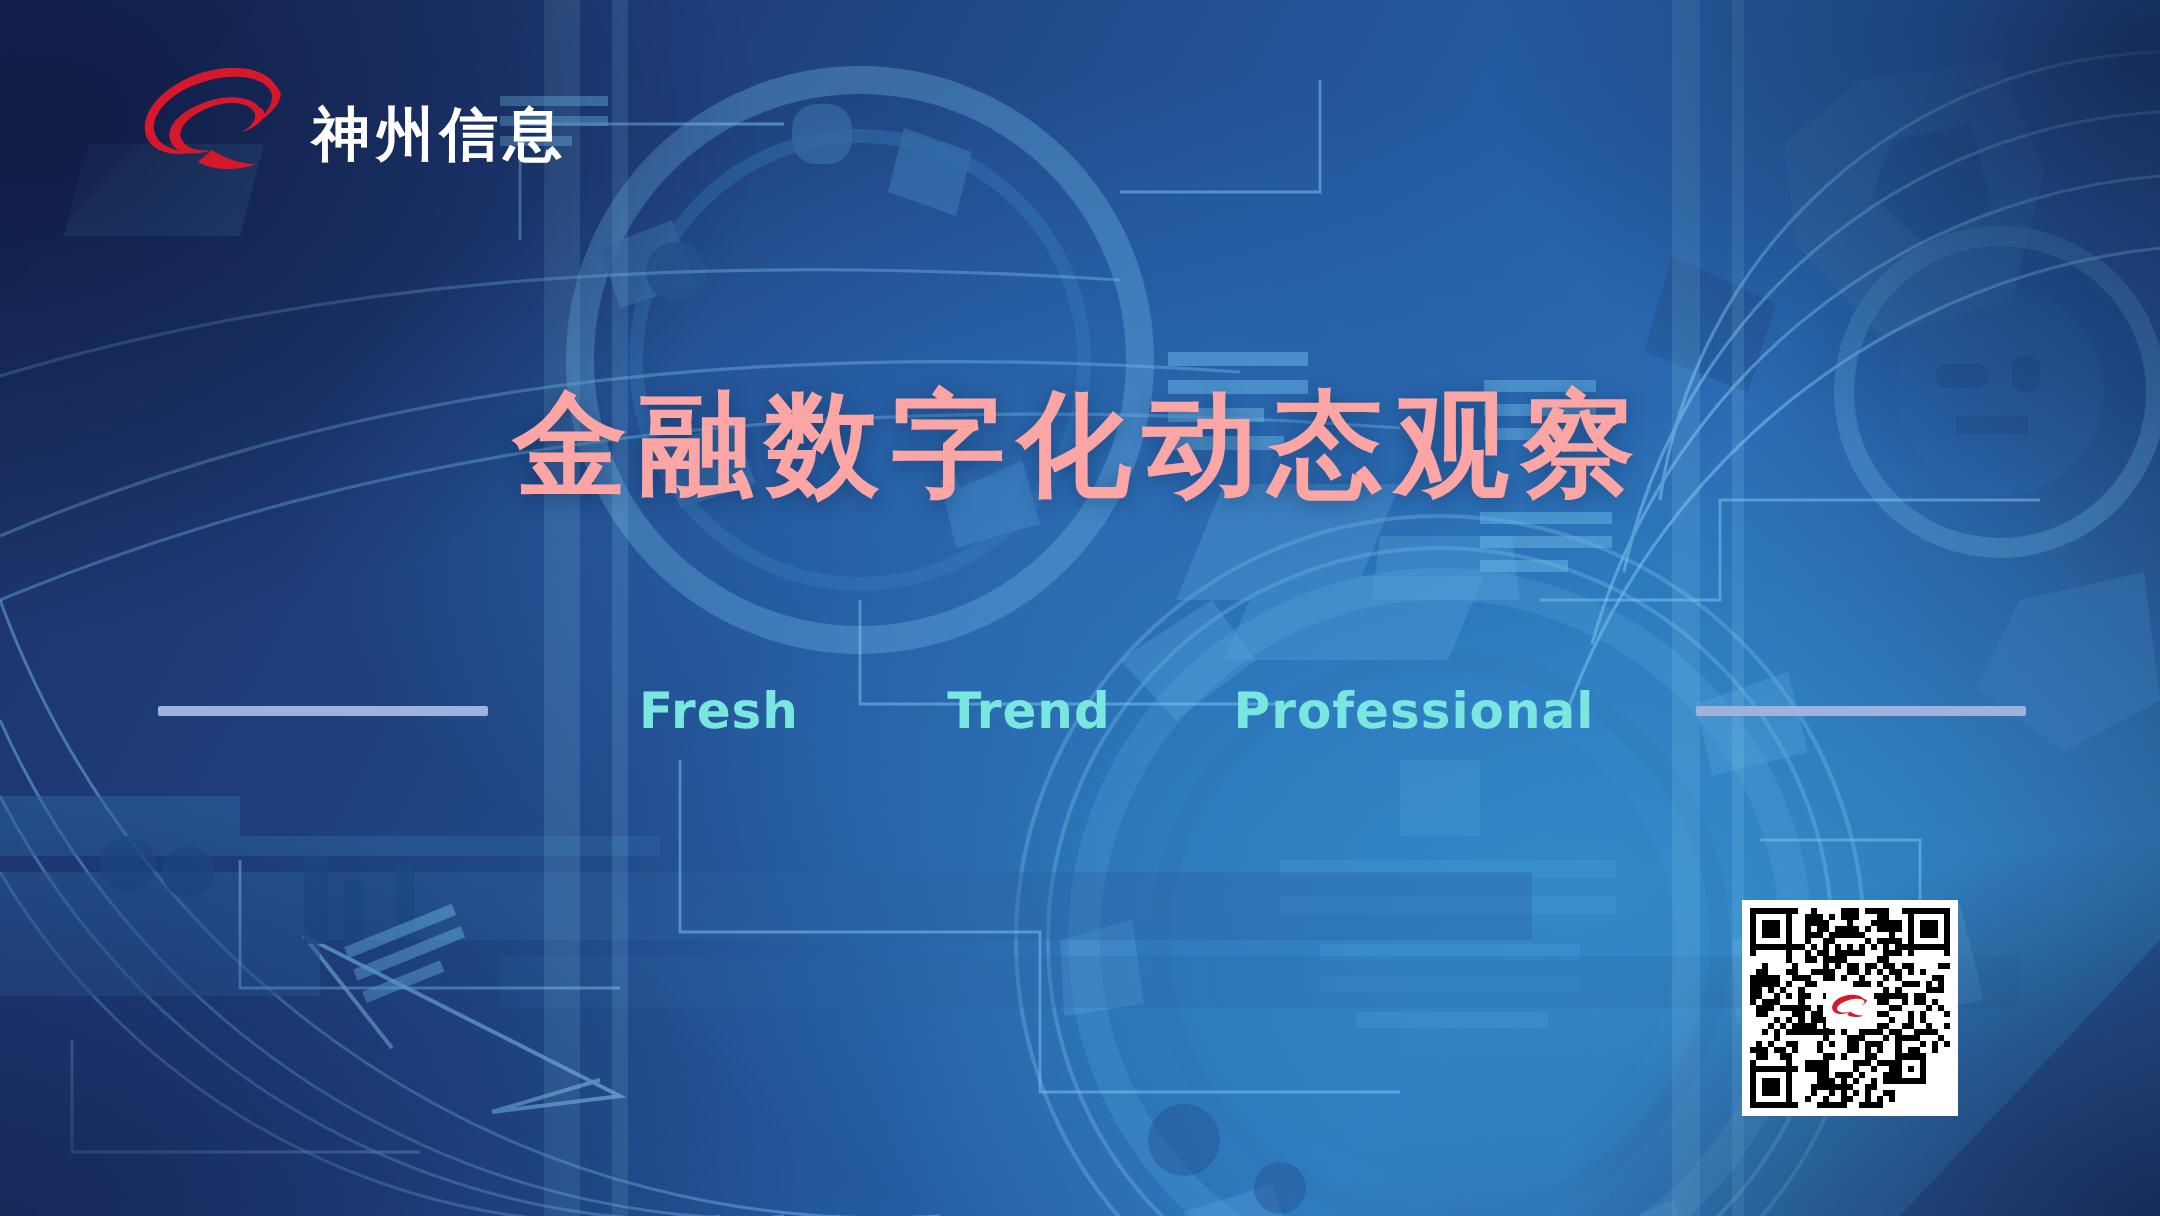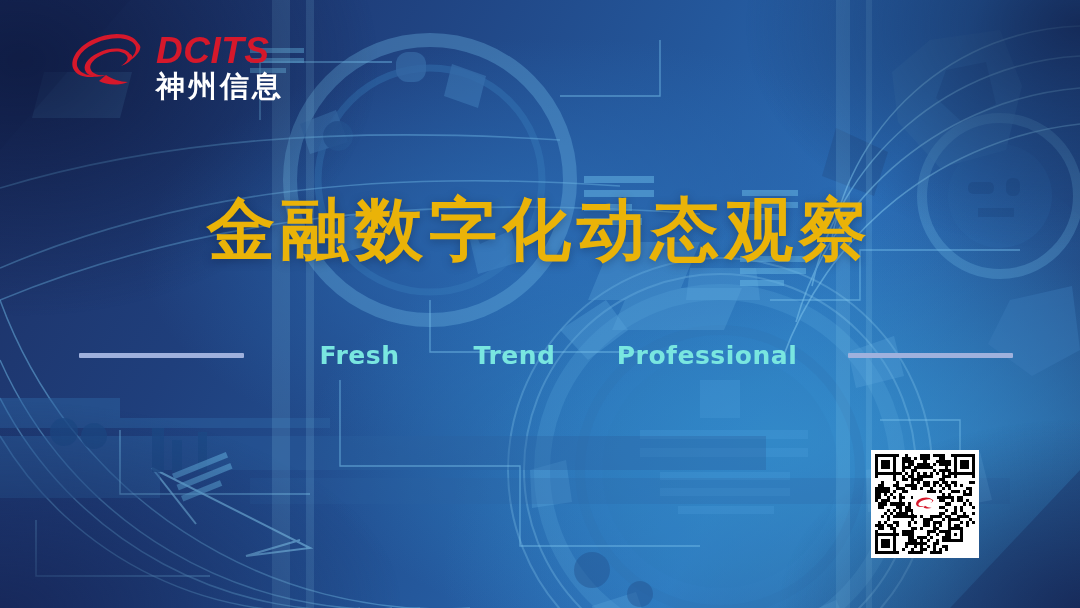--- a/index.html
+++ b/index.html
@@ -69,23 +69,23 @@
   }
 
   
   .main-title {
     position: absolute;
     left: 0;
     right: 0;
     top: 185px;
     text-align: center;
     font-family: "DejaVu Sans", sans-serif;
-    font-size: 68px;
+    font-size: 57px;
     font-weight: bold;
-    color: #eab308;
+    color: #fca5a5;
     letter-spacing: 6px;
     white-space: nowrap;
     text-shadow: 0 2px 10px rgba(8,22,55,0.35);
   }
 
   
   .tagline-row {
     position: absolute;
     left: 12px;
     right: 0;
@@ -356,21 +356,20 @@
         <path d="M70 13 C 64 2 42 1 24 10 C 8 18 1 31 6 40 C 10 47 22 49 33 45
                  C 22 47 13 44 10 38 C 6 30 14 19 28 13 C 44 6 62 7 67 15
                  C 70 20 66 27 57 33 C 63 31 71 24 72 19 C 73 17 72 15 70 13 Z"></path>
         <path d="M62 24 C 57 17 42 17 30 23 C 19 28 14 36 18 42 C 21 47 30 48 38 45
                  C 31 46 25 44 23 40 C 20 35 26 28 36 24 C 46 20 56 21 59 26
                  C 61 29 58 33 53 36 C 60 34 65 29 64 26 C 64 25 63 24 62 24 Z"></path>
         <path d="M38 45 C 44 49 52 52 60 52 C 50 56 38 55 31 51 Z"></path>
       </g>
     </svg>
     <div class="logo-text">
-      <div class="logo-word">DCITS</div>
       <div class="logo-cn">神州信息</div>
     </div>
   </div>
 
   <div class="main-title">金融数字化动态观察</div>
 
   <div class="tagline-row">
     <div class="tag-rule left"></div>
     <div class="tag-words">
       <div class="tag-word w1">Fresh</div>

